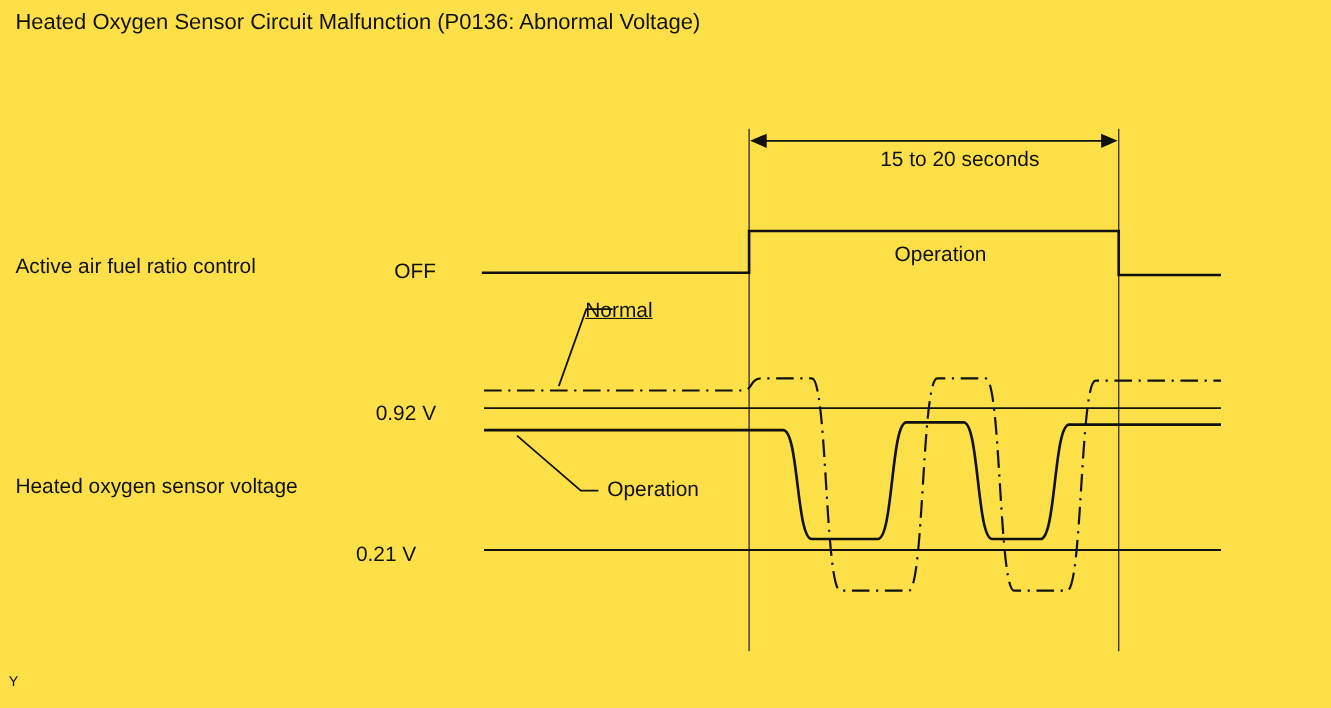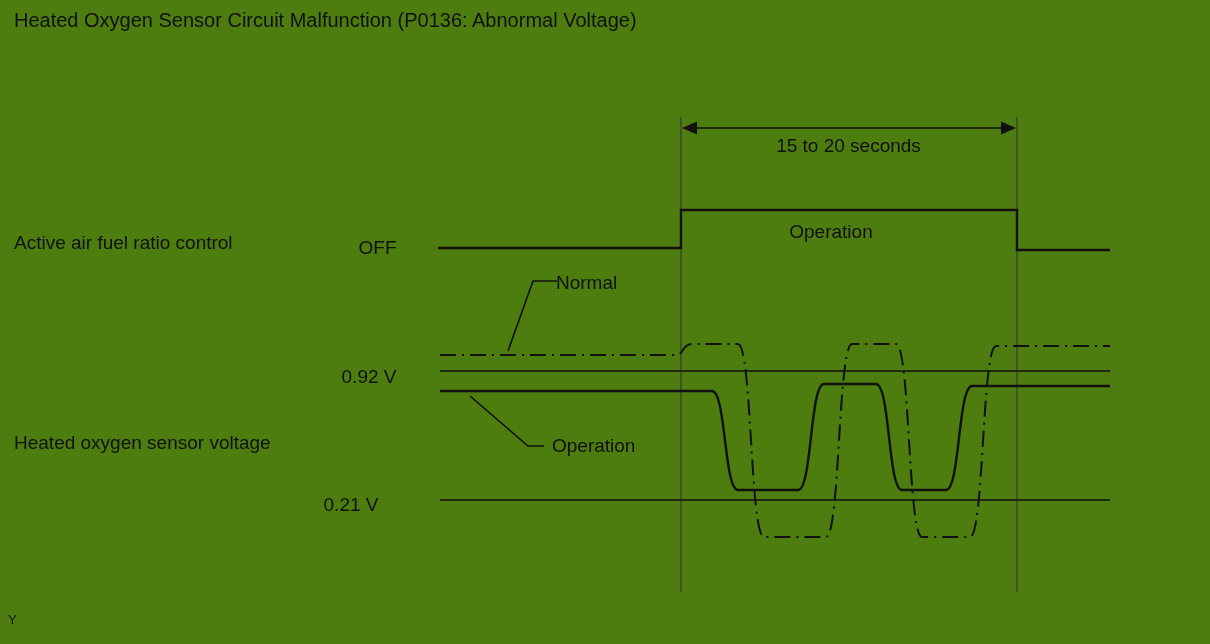--- a/index.html
+++ b/index.html
@@ -5,21 +5,21 @@
   html, body {
     margin: 0;
     padding: 0;
     background: #ffffff;
     font-family: "Liberation Sans", "DejaVu Sans", sans-serif;
   }
   .stage {
     position: relative;
     width: 1210px;
     height: 644px;
-    background: #4d7c0f;
+    background: #fde047;
     overflow: hidden;
     color: #111111;
   }
   .stage svg {
     position: absolute;
     left: 0;
     top: 0;
   }
   .lbl {
     position: absolute;
@@ -30,21 +30,21 @@
   }
   .title {
     position: absolute;
     left: 14px;
     top: 8px;
     font-size: 20px;
     line-height: 24px;
     white-space: nowrap;
     color: #111111;
   }
-  .center { text-align: center; }
+  .center { text-align: center; margin-left: 24px; }
   .right { text-align: center; }
   .ymark {
     position: absolute;
     left: 8px;
     top: 612px;
     font-size: 13px;
     color: #111111;
   }
 </style>
 </head>
@@ -90,21 +90,21 @@
   <div class="title">Heated Oxygen Sensor Circuit Malfunction (P0136: Abnormal Voltage)</div>
 
   <div class="lbl center" style="left:680px; top:135px; width:337px;">15 to 20 seconds</div>
 
   <div class="lbl" style="left:14px; top:232px;">Active air fuel ratio control</div>
 
   <div class="lbl right" style="left:340px; top:237px; width:75px;">OFF</div>
 
   <div class="lbl center" style="left:681px; top:221px; width:300px;">Operation</div>
 
-  <div class="lbl" style="left:556px; top:272px;">Normal</div>
+  <div class="lbl" style="left:532px; top:272px;text-decoration:underline;">Normal</div>
 
   <div class="lbl right" style="left:330px; top:366px; width:78px;">0.92 V</div>
 
   <div class="lbl" style="left:14px; top:432px;">Heated oxygen sensor voltage</div>
 
   <div class="lbl" style="left:552px; top:435px;">Operation</div>
 
   <div class="lbl right" style="left:312px; top:494px; width:78px;">0.21 V</div>
 
   <div class="ymark">Y</div>

